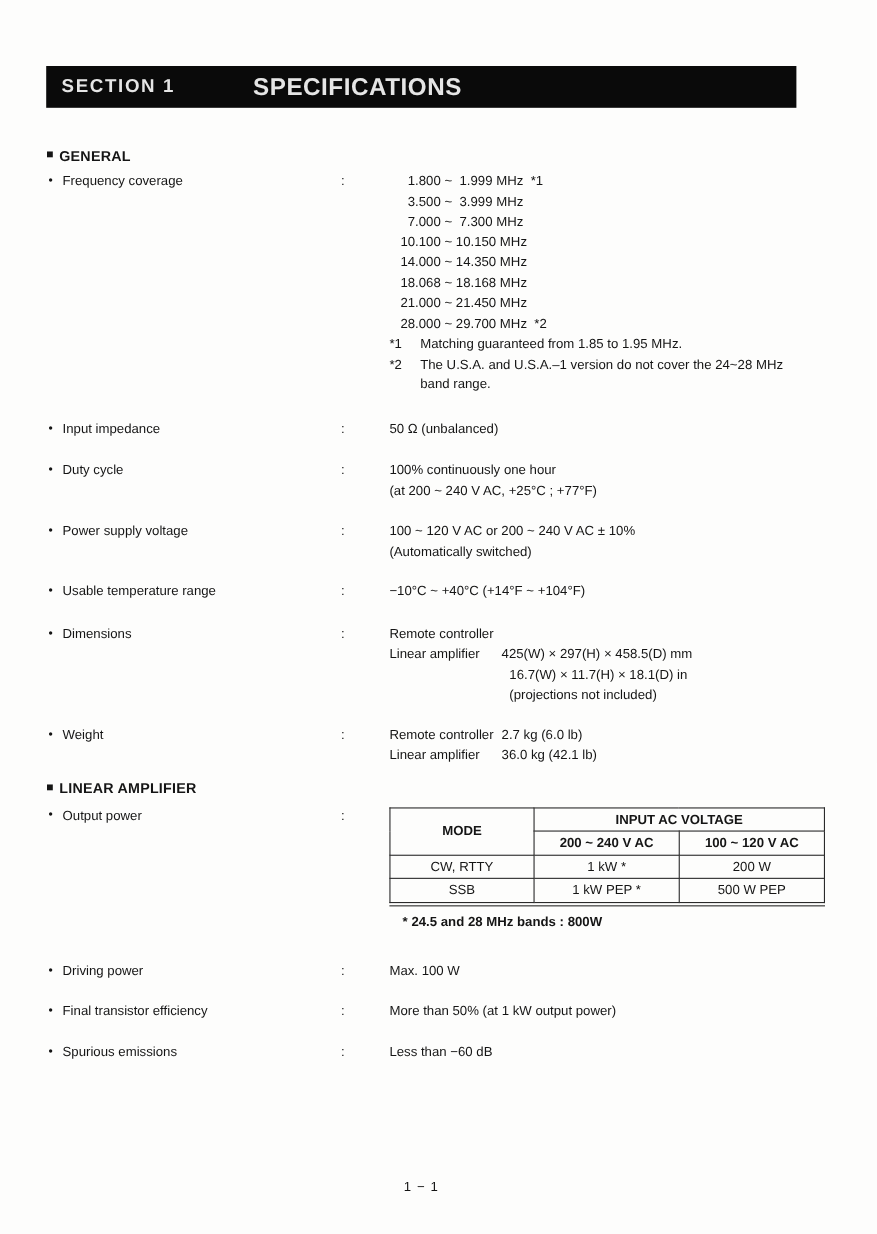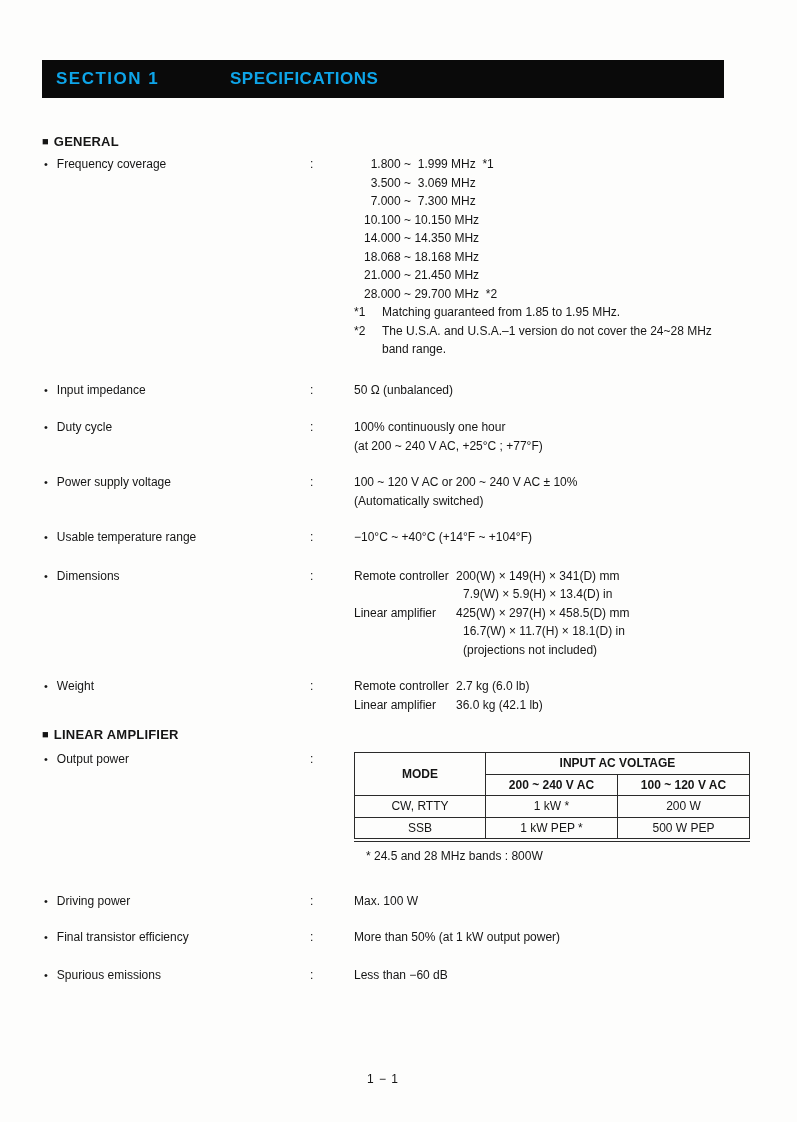--- a/index.html
+++ b/index.html
@@ -4,23 +4,23 @@
 <style>
   * { margin:0; padding:0; box-sizing:border-box; }
   html,body { background:#ffffff; }
   .page {
     width:797px; height:1122px; background:#fdfdfc; position:relative;
     font-family:"Liberation Sans", sans-serif; color:#151515; font-size:12px;
     overflow:hidden;
   }
   .content { position:absolute; left:42px; top:0; width:682px; }
 
-  .header-bar { margin-top:60px; height:38px; background:#0a0a0a; color:#0ea5e9; display:flex; align-items:center; }
+  .header-bar { margin-top:60px; height:38px; background:#0a0a0a; color:#e5e5e5; display:flex; align-items:center; }
   .header-section { font-size:17px; font-weight:bold; letter-spacing:1.5px; padding-left:14px; width:188px; }
-  .header-title { font-size:17px; font-weight:bold; letter-spacing:0.5px; }
+  .header-title { font-size:22px; font-weight:bold; letter-spacing:0.5px; }
 
   .group-heading { display:flex; align-items:center; gap:5px; font-weight:bold; font-size:13px; letter-spacing:0.2px; }
   .sq { font-size:11px; line-height:1; }
 
   .spec-row { display:flex; align-items:flex-start; line-height:18.5px; }
   .spec-label { width:268px; display:flex; gap:9px; padding-left:2px; flex:none; }
   .bullet { font-size:11px; }
   .spec-colon { width:18px; flex:none; }
   .spec-value { flex:1;margin-left:26px; }
 
@@ -32,21 +32,21 @@
   .sub-row { display:flex; }
   .sub-name { width:102px; flex:none; }
   .sub-indent { padding-left:7px; }
 
   .power-table { border-collapse:collapse; width:396px; margin-top:2px; }
   .power-table td { border:1px solid #2a2a2a; text-align:center; height:21px; padding:1px 6px; font-size:12px; }
   .power-table td.th { font-weight:bold; }
   .col-mode { width:118px; }
   .col-v { width:119px; }
   .double-rule { width:396px; border-bottom:1px solid #2a2a2a; height:3px; }
-  .table-note { margin-top:5px; padding-left:12px; }
+  .table-note { margin-top:5px; padding-left:12px;font-weight:bold; }
 
   .footer { position:absolute; left:42px; width:682px; top:1072px; text-align:center; font-size:12px; letter-spacing:1px; }
 </style>
 </head>
 <body>
 
 <div class="page">
   <div class="content">
 
     <div class="header-bar">
@@ -60,21 +60,21 @@
     </div>
 
     <div class="spec-row" style="margin-top:6px">
       <div class="spec-label">
         <span class="bullet">•</span>
         <span>Frequency coverage</span>
       </div>
       <div class="spec-colon">:</div>
       <div class="spec-value">
         <div class="freq-line">  1.800 ~  1.999 MHz  *1</div>
-        <div class="freq-line">  3.500 ~  3.069 MHz</div>
+        <div class="freq-line">  3.500 ~  3.999 MHz</div>
         <div class="freq-line">  7.000 ~  7.300 MHz</div>
         <div class="freq-line">10.100 ~ 10.150 MHz</div>
         <div class="freq-line">14.000 ~ 14.350 MHz</div>
         <div class="freq-line">18.068 ~ 18.168 MHz</div>
         <div class="freq-line">21.000 ~ 21.450 MHz</div>
         <div class="freq-line">28.000 ~ 29.700 MHz  *2</div>
         <div class="note-row">
           <span class="note-marker">*1</span>
           <span class="note-text">Matching guaranteed from 1.85 to 1.95 MHz.</span>
         </div>
@@ -129,24 +129,20 @@
 
     <div class="spec-row" style="margin-top:20px">
       <div class="spec-label">
         <span class="bullet">•</span>
         <span>Dimensions</span>
       </div>
       <div class="spec-colon">:</div>
       <div class="spec-value">
         <div class="sub-row">
           <div class="sub-name">Remote controller</div>
-          <div>
-            <div>200(W) × 149(H) × 341(D) mm</div>
-            <div class="sub-indent">7.9(W) × 5.9(H) × 13.4(D) in</div>
-          </div>
         </div>
         <div class="sub-row">
           <div class="sub-name">Linear amplifier</div>
           <div>
             <div>425(W) × 297(H) × 458.5(D) mm</div>
             <div class="sub-indent">16.7(W) × 11.7(H) × 18.1(D) in</div>
             <div class="sub-indent">(projections not included)</div>
           </div>
         </div>
       </div>

